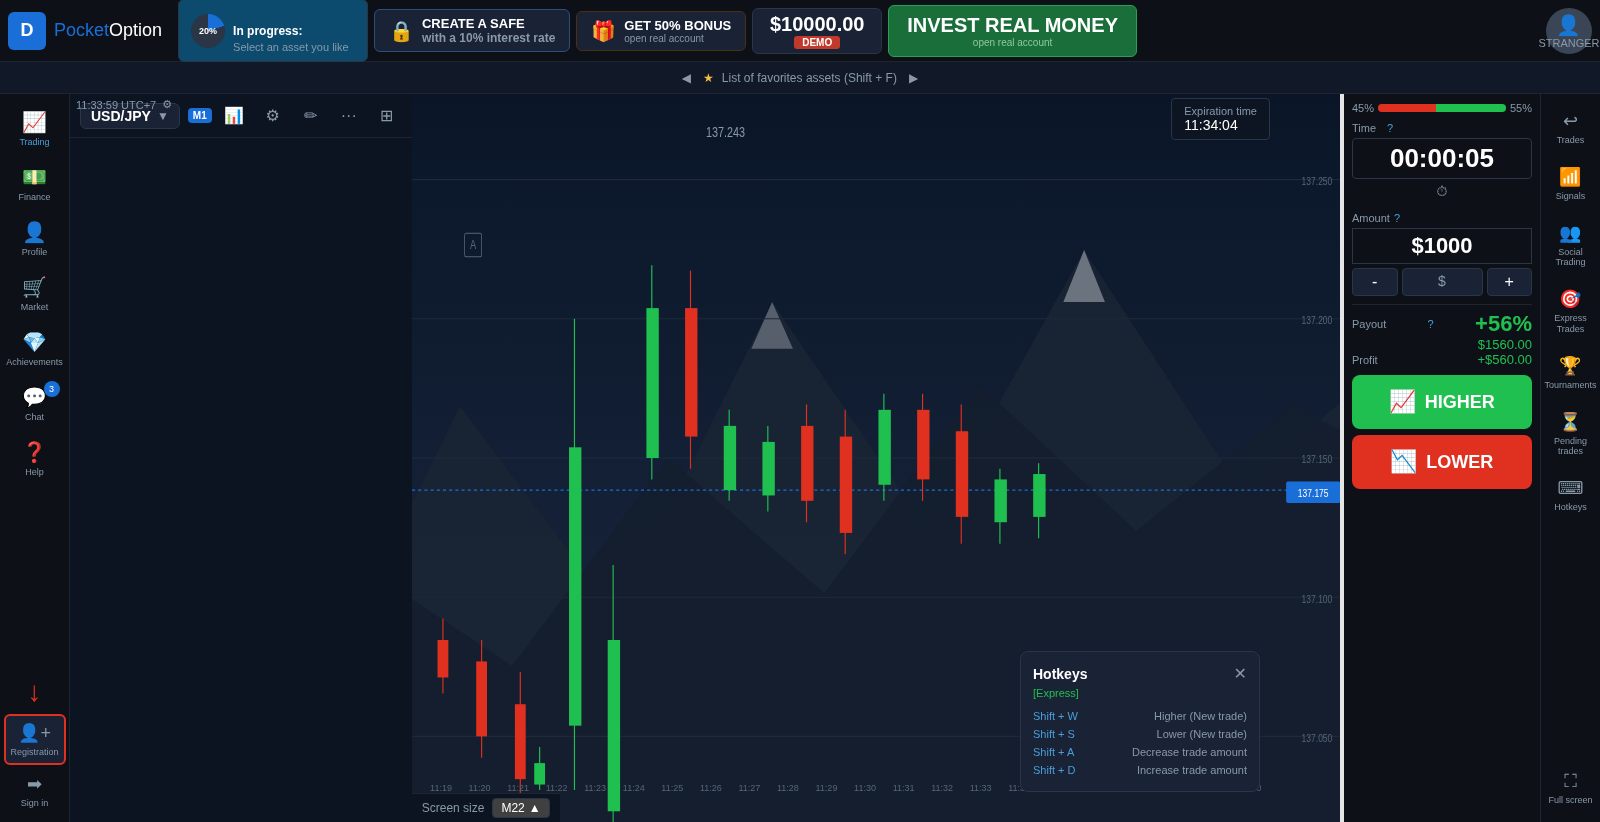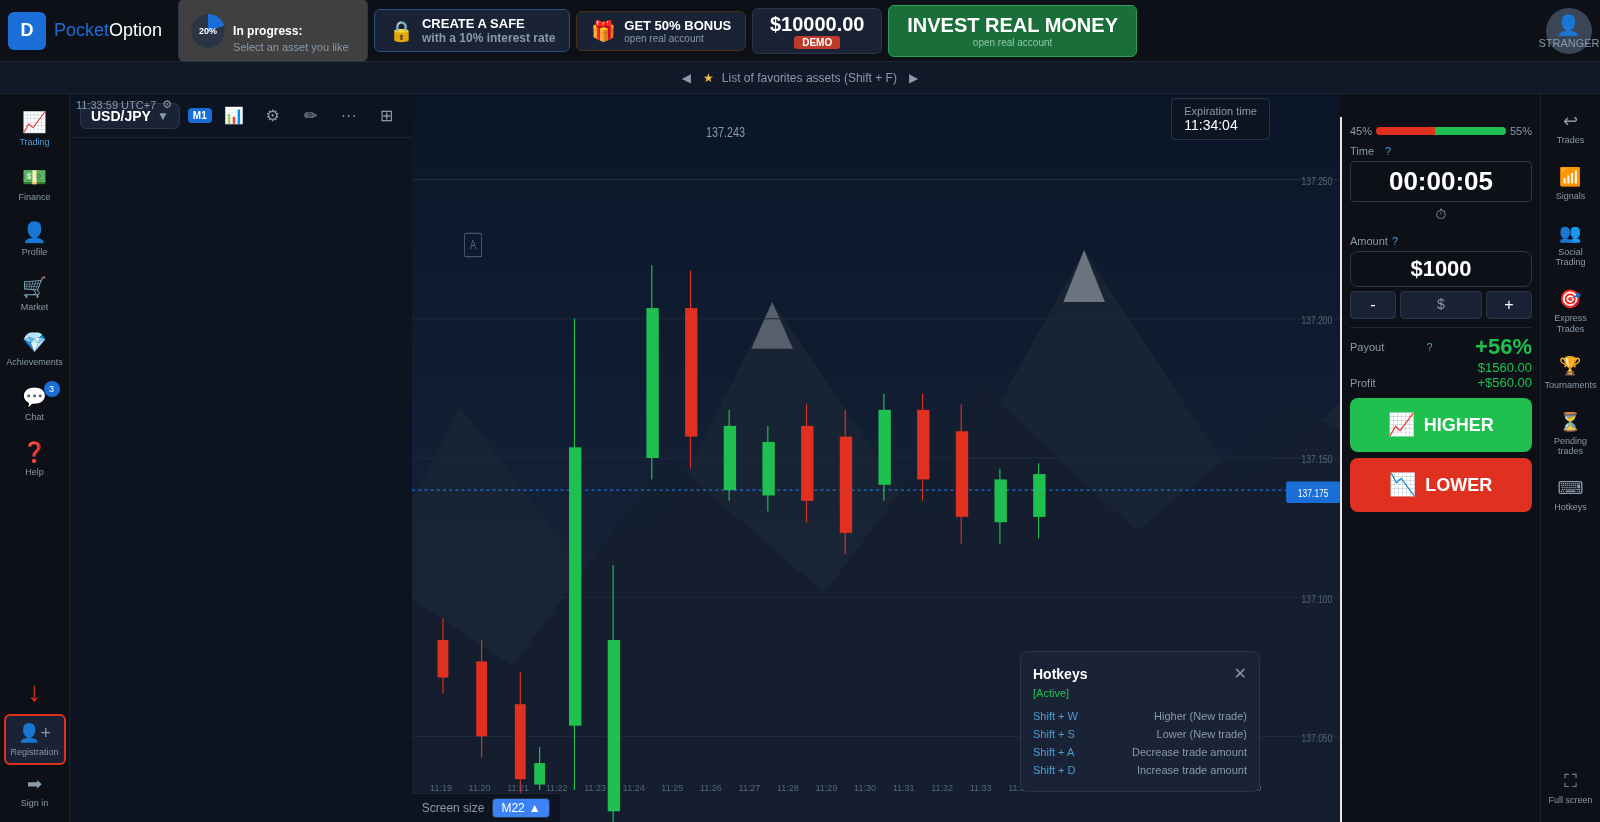--- a/index.html
+++ b/index.html
@@ -11,21 +11,21 @@
       background: #0d1117; border-bottom: 1px solid #1e2530;
       padding: 0 8px; gap: 6px;
     }
     .logo-area { display: flex; align-items: center; gap: 8px; margin-right: 10px; }
     .logo-icon { width: 38px; height: 38px; background: #1a6ed8; border-radius: 6px;
       display: flex; align-items: center; justify-content: center; font-weight: bold; font-size: 18px; color: #fff; }
     .logo-text { font-size: 18px; color: #fff; }
     .logo-text span { color: #1a6ed8; }
     .progress-btn {
       display: flex; align-items: center; gap: 8px;
-      background: #404040; border: 1px solid #2a3545; border-radius: 6px;
+      background: #0c4a6e; border: 1px solid #2a3545; border-radius: 6px;
       padding: 6px 12px; min-width: 190px;
     }
     .progress-circle {
       width: 34px; height: 34px; border-radius: 50%;
       background: conic-gradient(#1a6ed8 72deg, #2a3545 72deg);
       display: flex; align-items: center; justify-content: center; font-size: 9px; color: #fff; position: relative;
     }
     .progress-inner { font-size: 9px; font-weight: bold; }
     .progress-text { font-size: 11px; color: #8899aa; line-height: 1.4; margin-top: 17px; }
     .progress-text strong { color: #fff; font-size: 12px; }
@@ -132,22 +132,22 @@
     }
     .toolbar-icon.active { color: #4a9ed8; }
 
     
     .chart-canvas { flex: 1; position: relative; overflow: hidden; }
 
     .chart-info { position: absolute; top: 4px; left: 6px; font-size: 11px; color: #8899aa; display: flex; align-items: center; gap: 6px; }
 
     
     .right-panel {
-      width: 200px; background: #0d1117; border-left: 2px solid #e5e5e5;
-      display: flex; flex-direction: column; padding: 8px; margin-top: 23px;
+      width: 200px; background: #0d1117; border-left: 4px solid #e5e5e5;
+      display: flex; flex-direction: column; padding: 8px;
     }
 
     .percent-bar {
       display: flex; align-items: center; gap: 4px; margin-bottom: 8px;
     }
     .pct-label { font-size: 11px; color: #8899aa; }
     .pct-bar { flex: 1; height: 8px; background: #1e2530; border-radius: 4px; overflow: hidden; display: flex; }
     .pct-red { background: #e03020; }
     .pct-green { background: #20c050; }
 
@@ -157,21 +157,21 @@
       font-size: 26px; font-weight: bold; color: #fff; text-align: center;
       border: 1px solid #2a3545; border-radius: 4px; padding: 4px;
       margin: 4px 0;
     }
     .timer-icon { text-align: center; color: #8899aa; font-size: 14px; margin-bottom: 4px; }
 
     .amount-section { margin-bottom: 8px; }
     .amount-label { font-size: 11px; color: #8899aa; display: flex; align-items: center; gap: 4px; }
     .amount-display {
       font-size: 22px; font-weight: bold; color: #fff; text-align: center;
-      border: 1px solid #2a3545; border-radius: 8px; padding: 4px;
+      border: 1px solid #2a3545; border-radius: 0; padding: 4px;
       margin: 4px 0;
     }
     .amount-controls { display: flex; gap: 4px; }
     .amount-btn {
       flex: 1; background: #1a2235; border: 1px solid #2a3545; border-radius: 4px;
       color: #fff; font-size: 16px; padding: 4px; cursor: pointer; text-align: center;
     }
     .currency-btn {
       flex: 2; background: #1a2235; border: 1px solid #2a3545; border-radius: 4px;
       color: #8899aa; font-size: 14px; padding: 4px; cursor: pointer; text-align: center;
@@ -228,21 +228,21 @@
     .hotkey-action { color: #8899aa; }
 
     
     .screen-size-bar {
       position: absolute; bottom: 0; left: 0;
       background: #0d1421; border-top: 1px solid #1e2530;
       display: flex; align-items: center; gap: 8px; padding: 4px 10px;
       font-size: 12px; color: #8899aa;
     }
     .screen-size-selector {
-      background: #3b82f6; border: 1px solid #2a3545; border-radius: 4px;
+      background: #404040; border: 1px solid #2a3545; border-radius: 4px;
       color: #fff; font-size: 12px; padding: 2px 8px; cursor: pointer;
       display: flex; align-items: center; gap: 4px;
     }
 
     
     .expiry-overlay {
       position: absolute; top: 4px; right: 70px;
       background: rgba(13,20,33,0.9); border: 1px solid #2a3545; border-radius: 4px;
       padding: 6px 12px;
     }
@@ -477,21 +477,21 @@
       <div class="expiry-overlay">
         <div class="label">Expiration time</div>
         <div class="time">11:34:04</div>
       </div>
 
       <div class="hotkeys-popup">
         <div class="hotkeys-header">
           <span class="hotkeys-title">Hotkeys</span>
           <span class="hotkeys-close">✕</span>
         </div>
-        <div class="hotkeys-active">[Active]</div>
+        <div class="hotkeys-active">[Express]</div>
         <div class="hotkey-row">
           <span class="hotkey-key">Shift + W</span>
           <span class="hotkey-action">Higher (New trade)</span>
         </div>
         <div class="hotkey-row">
           <span class="hotkey-key">Shift + S</span>
           <span class="hotkey-action">Lower (New trade)</span>
         </div>
         <div class="hotkey-row">
           <span class="hotkey-key">Shift + A</span>

